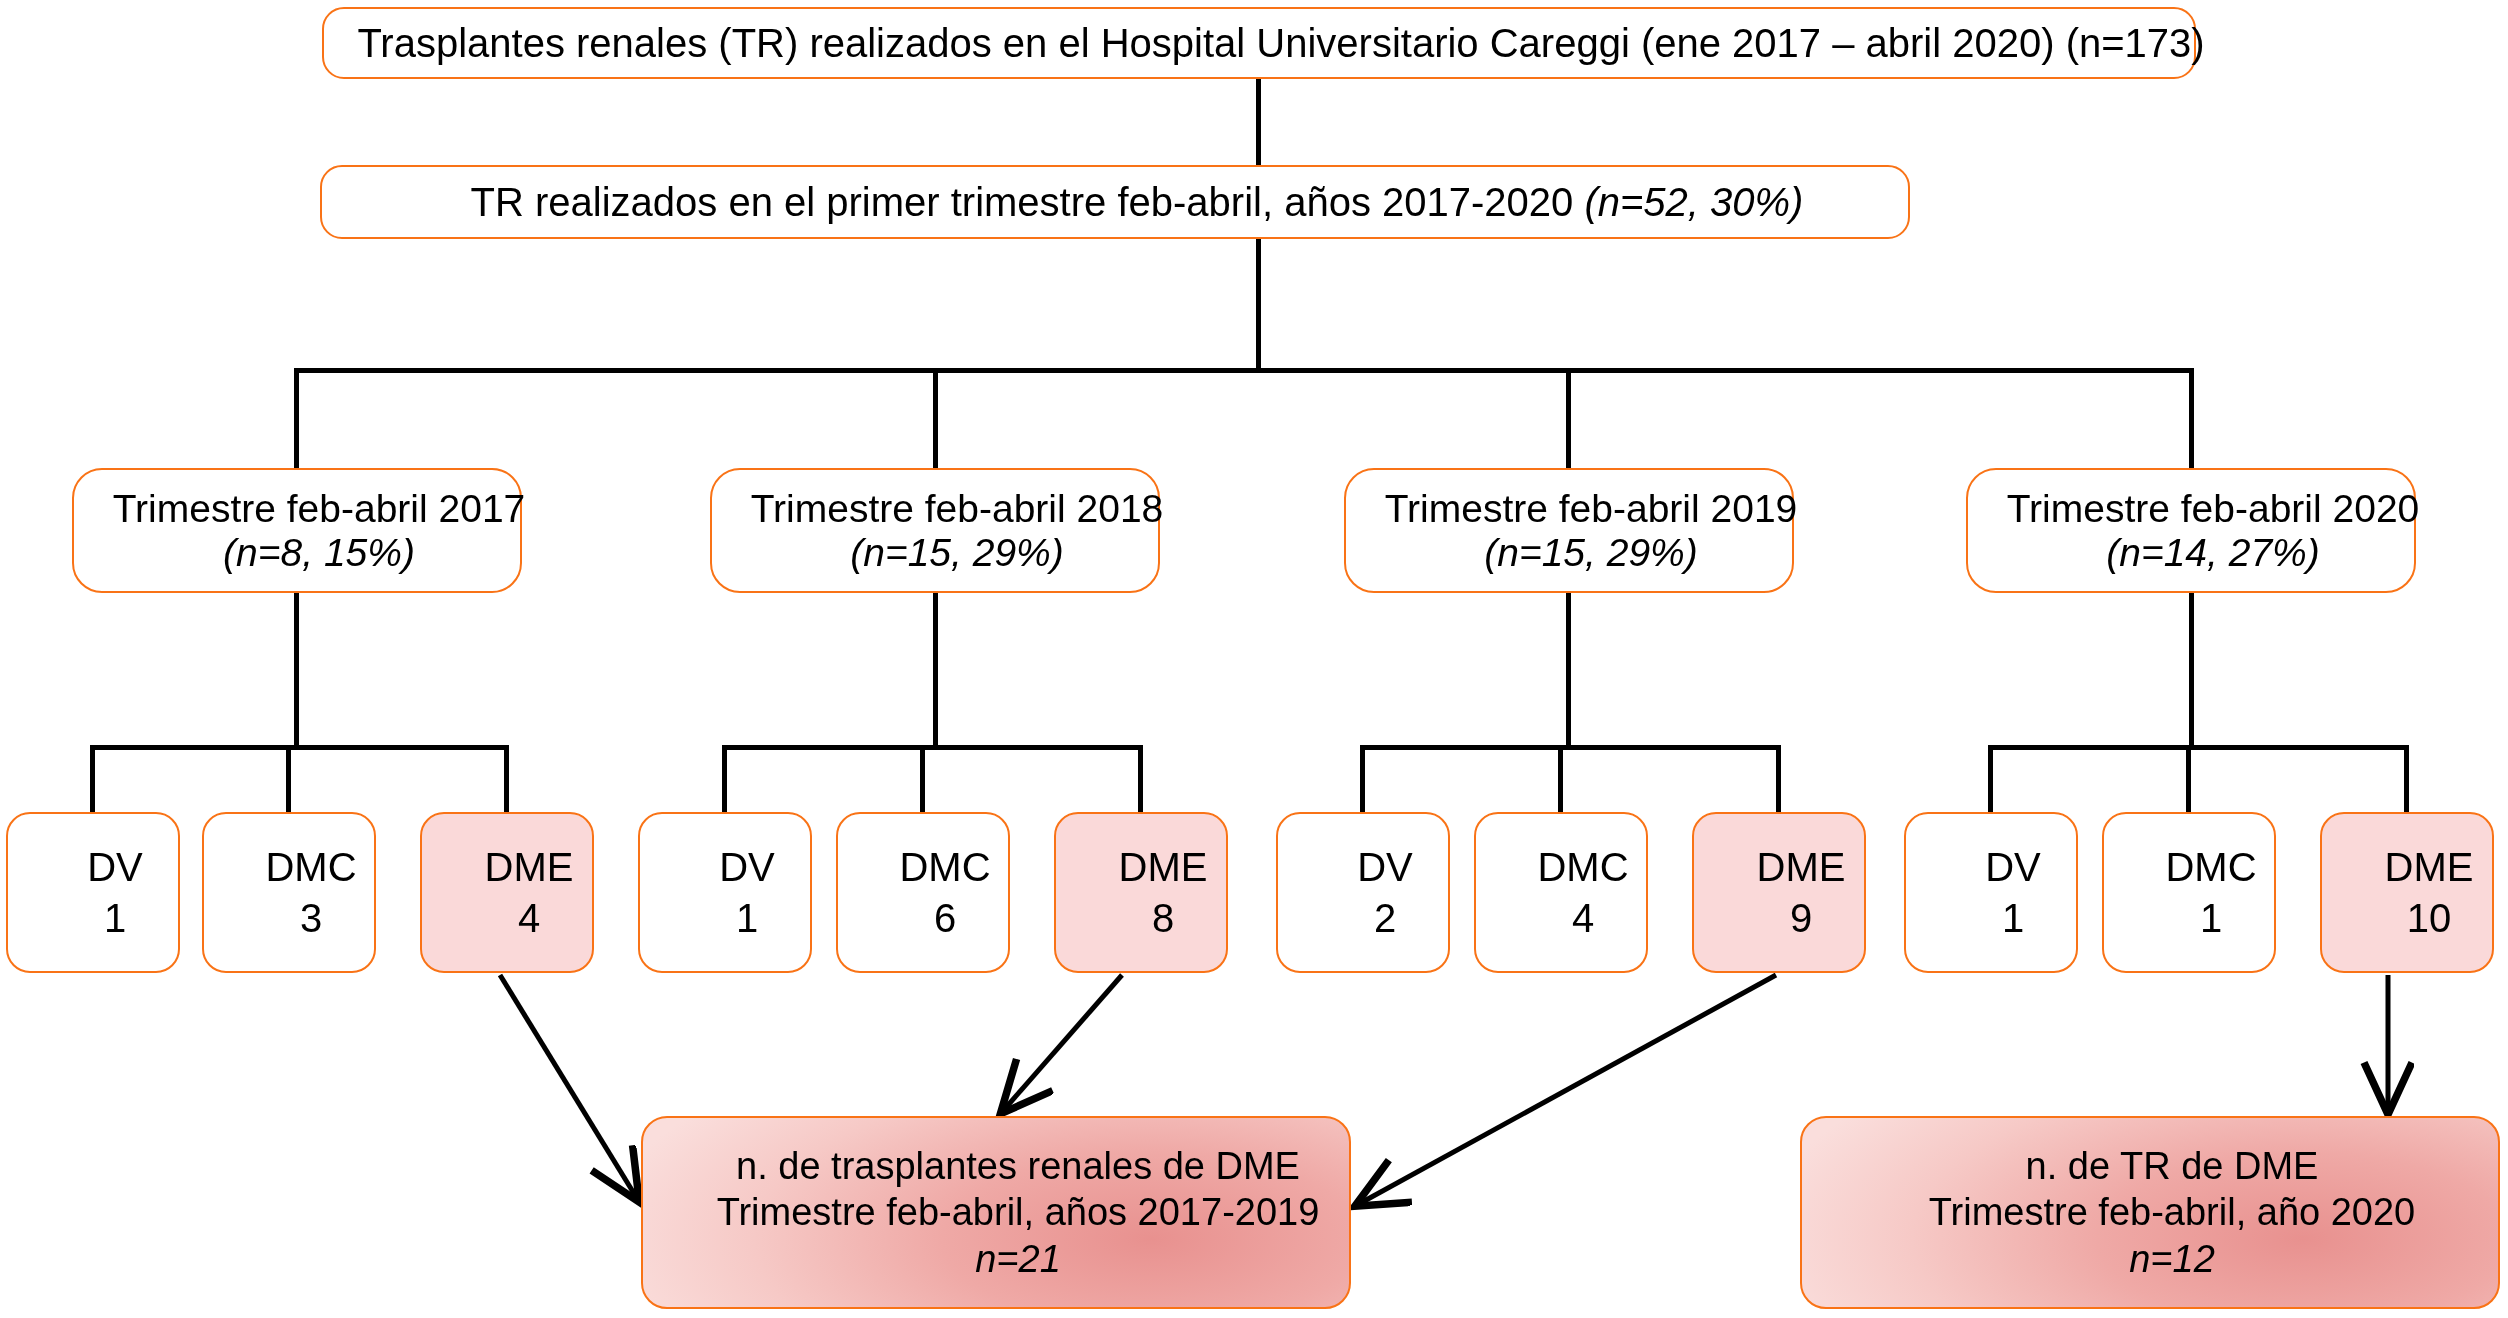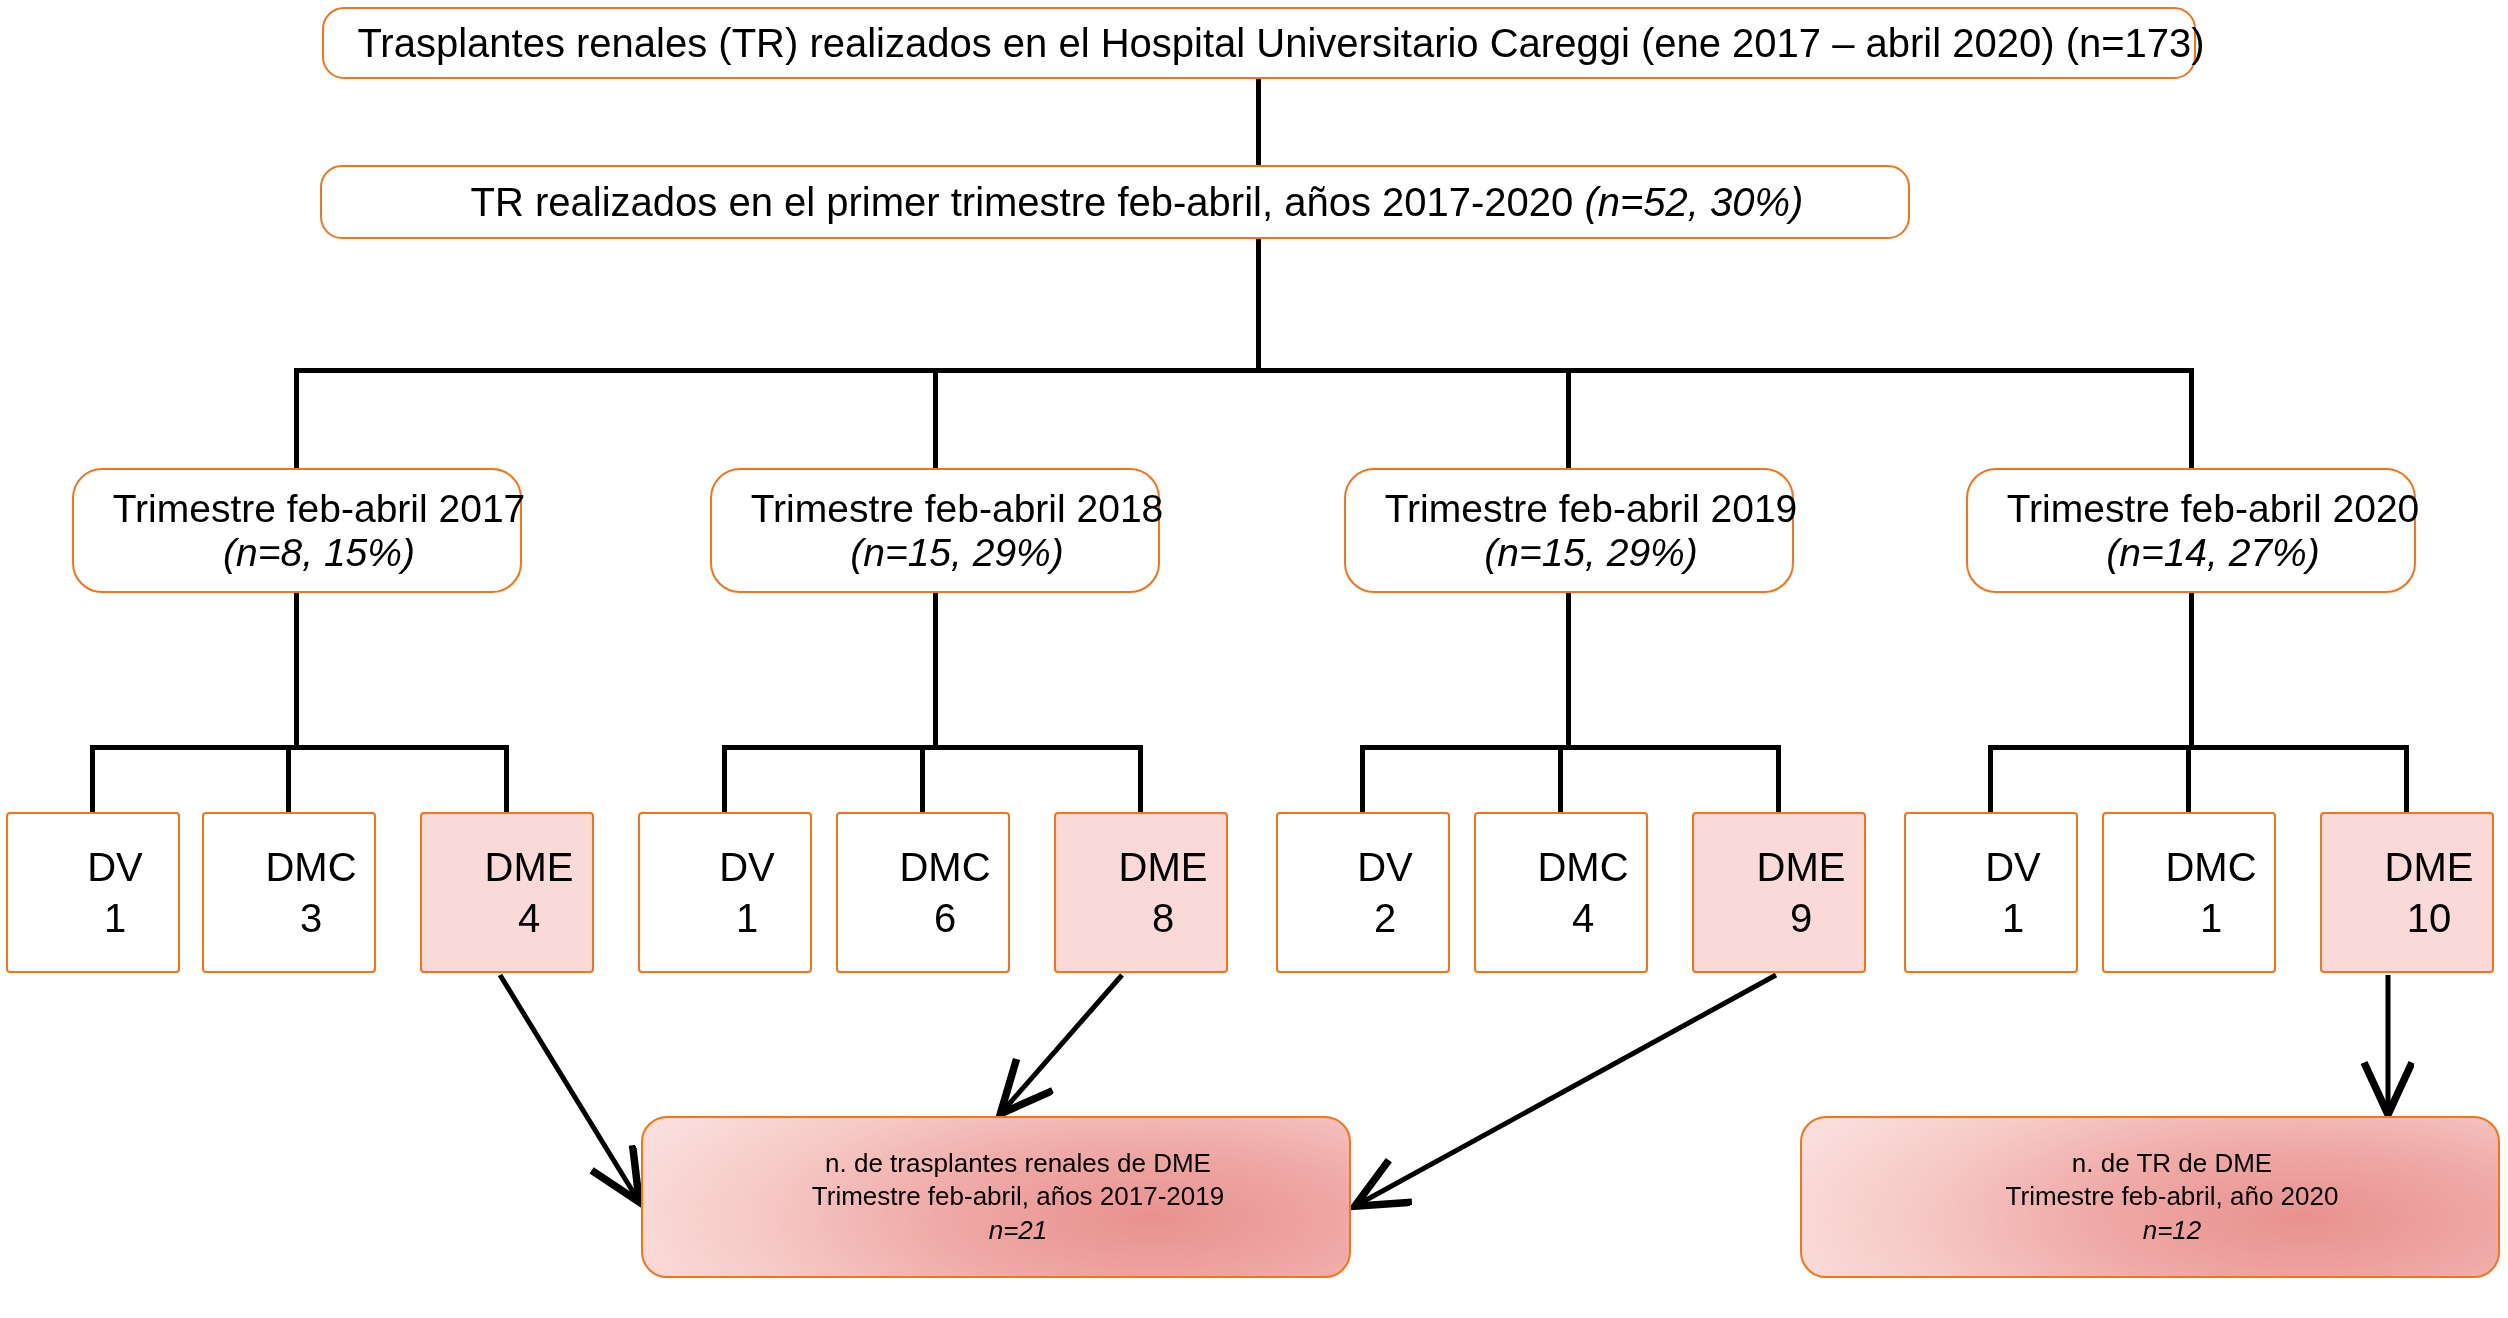--- a/index.html
+++ b/index.html
@@ -47,21 +47,21 @@
     top: 468px;
     text-align: center;
   }
   #node-year-2017 { left: 72px; }
   #node-year-2018 { left: 710px; }
   #node-year-2019 { left: 1344px; }
   #node-year-2020 { left: 1966px; }
 
   
   .leaf {
-    border-radius: 4px;
+    border-radius: 24px;
     font-size: 40px;
     width: 174px;
     height: 161px;
     top: 812px;
   }
   .leaf .ln:first-child { margin-bottom: 6px; }
   .leaf.pink { background: #FAD9D9; }
 
   
   #leaf-2017-dv  { left: 6px; }
@@ -76,22 +76,22 @@
   #leaf-2019-dmc { left: 1474px; }
   #leaf-2019-dme { left: 1692px; }
   
   #leaf-2020-dv  { left: 1904px; }
   #leaf-2020-dmc { left: 2102px; }
   #leaf-2020-dme { left: 2320px; }
 
   
   .summary {
     border-radius: 26px;
-    font-size: 26px;
-    height: 162px;
+    font-size: 38px;
+    height: 193px;
     top: 1116px;
     background:
       radial-gradient(ellipse 78% 120% at 72% 64%, #E8918F 0%, #EFA9A6 38%, #F6C9C6 72%, #FADEDC 100%);
   }
   #summary-left  { left: 641px;  width: 710px; }
   #summary-right { left: 1800px; width: 700px; }
   .summary .ln { margin: 2px 0; }
 
   
   .line { position: absolute; background: #000000; z-index: 1; }

